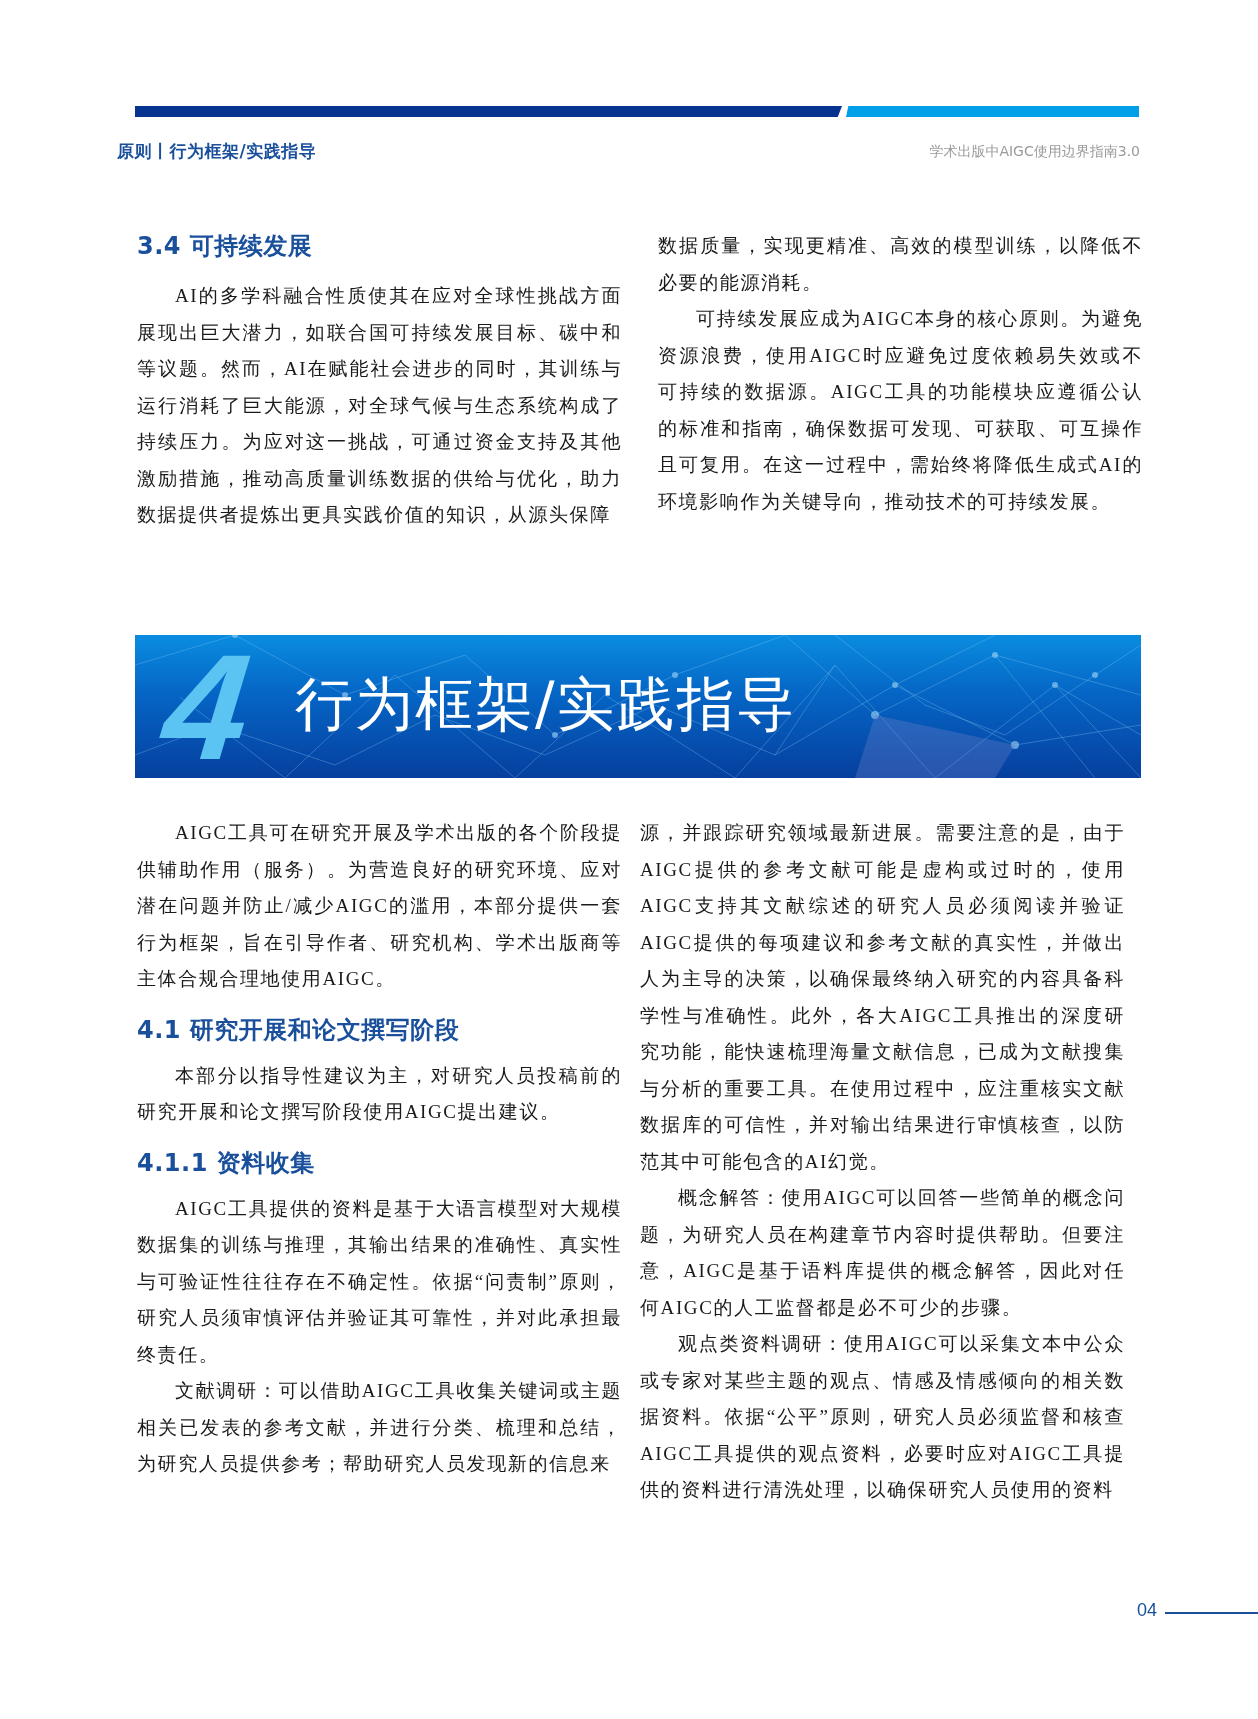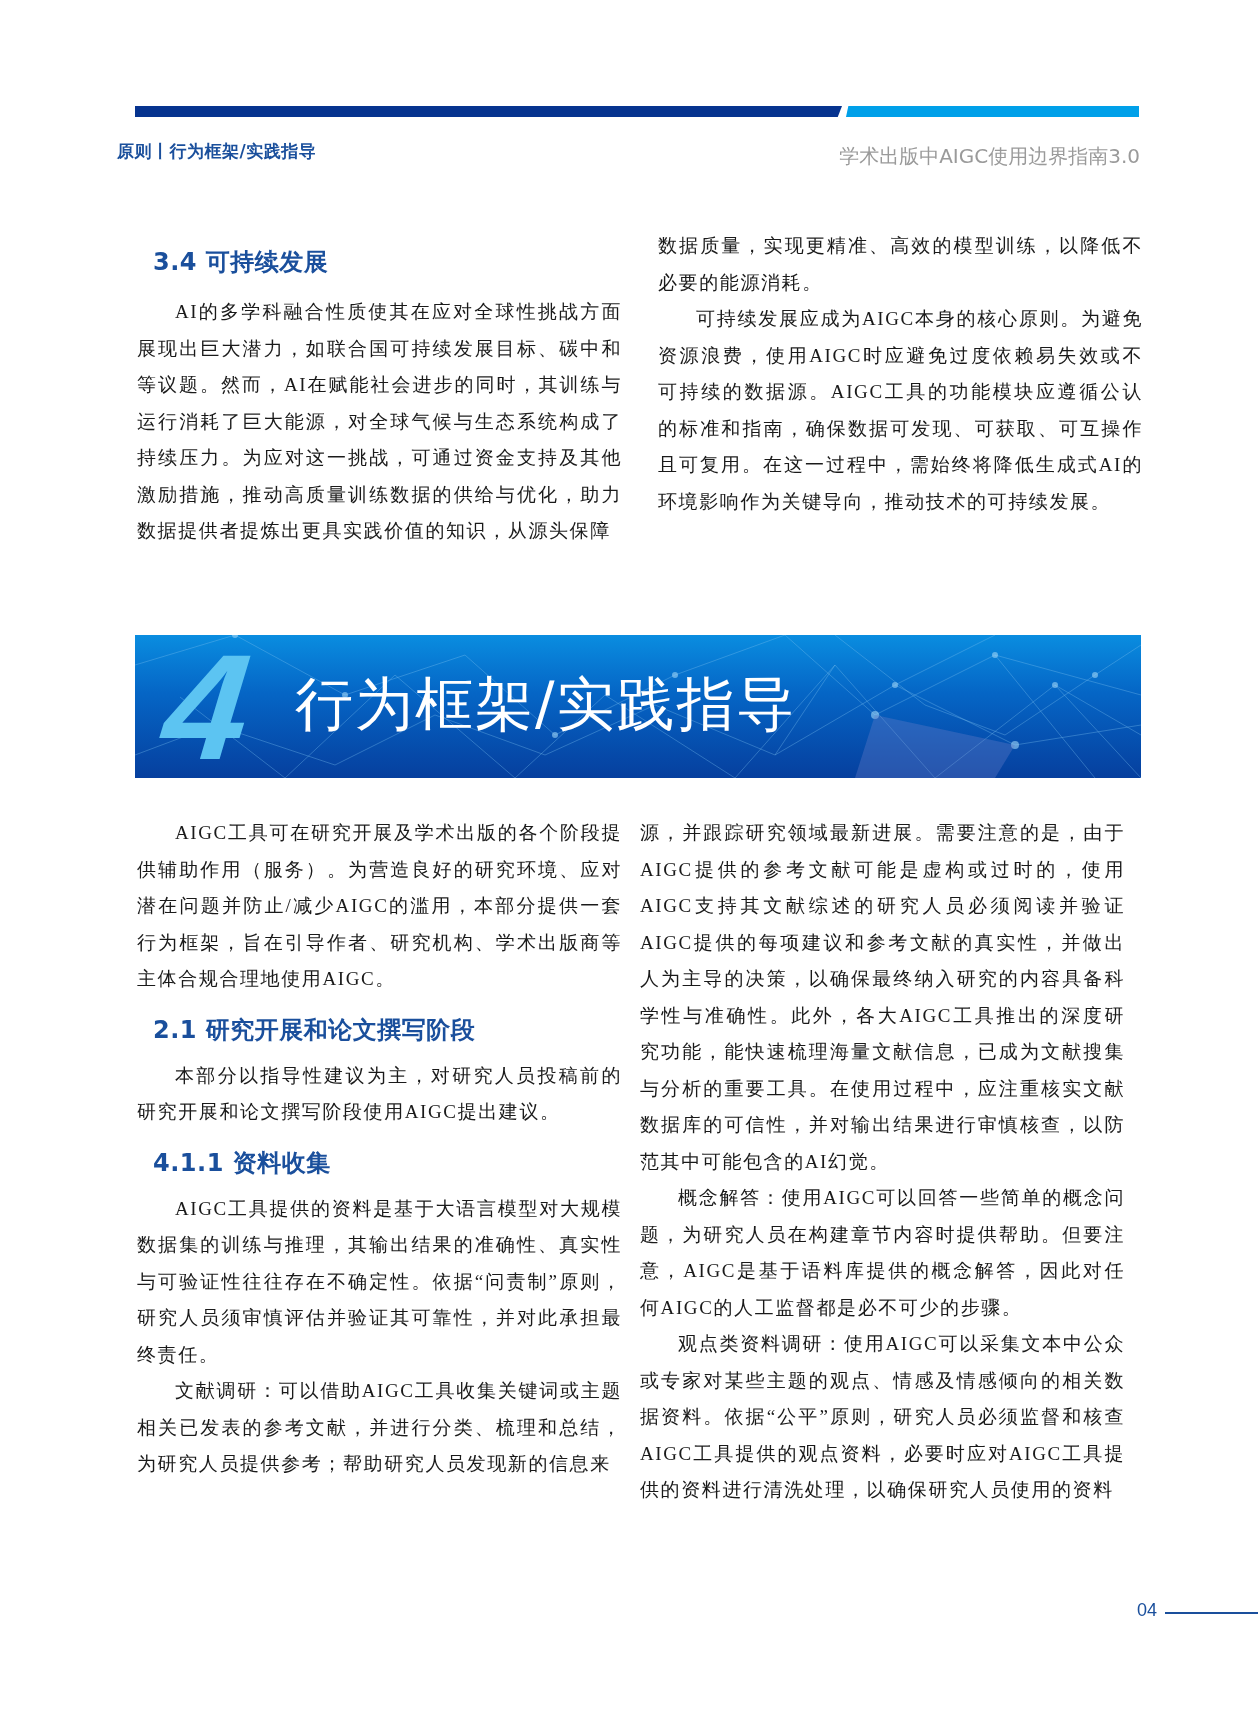--- a/index.html
+++ b/index.html
@@ -3,25 +3,25 @@
 <meta charset="utf-8">
 <style>
   html, body { margin:0; padding:0; background:#ffffff; }
   body { width:1258px; height:1719px; position:relative; overflow:hidden;
          font-family:"DejaVu Sans","Liberation Sans",sans-serif; color:#1a1a1a; }
   .topbar-dark { position:absolute; left:135px; top:106px; width:707px; height:11px; background:#06338f;
                  clip-path:polygon(0 0,100% 0,99.4% 100%,0 100%); }
   .topbar-light { position:absolute; left:846px; top:106px; width:293px; height:11px; background:#00a0e9;
                   clip-path:polygon(0.8% 0,100% 0,100% 100%,0 100%); }
   .run-left { position:absolute; left:117px; top:140px; font-size:17px; font-weight:bold; color:#1a4f9c; letter-spacing:0.5px; }
-  .run-right { position:absolute; right:118px; top:143px; font-size:20px; color:#9a9a9a; }
+  .run-right { position:absolute; right:118px; top:143px; font-size:14px; color:#9a9a9a; }
   .col { position:absolute; width:485px; font-size:19px; line-height:36.5px; letter-spacing:1.6px; text-align:justify; }
   .col p { margin:0;font-family:Liberation Serif, serif; }
   .indent { text-indent:2em; }
-  .h2 { font-size:24px; font-weight:bold; color:#1a4f9c; margin:16px; line-height:36px; letter-spacing:0.5px; }
+  .h2 { font-size:24px; font-weight:bold; color:#1a4f9c; margin:0; line-height:36px; letter-spacing:0.5px; }
   .banner { position:absolute; left:135px; top:635px; width:1006px; height:143px; overflow:hidden;
             background:linear-gradient(180deg,#0a8de0 0%,#0566c6 40%,#063f9e 100%); }
   .banner svg.net { position:absolute; left:0; top:0; }
   .banner .num { position:absolute; left:30px; top:-8px; font-size:150px; font-weight:bold; font-style:italic;
                  color:#5cc4f2; font-family:"Liberation Sans",sans-serif; line-height:160px; transform:skewX(-6deg); }
   .banner .title { position:absolute; left:160px; top:34px; font-size:58px; font-weight:normal; color:#ffffff; letter-spacing:2px; line-height:70px; }
   .page-num { position:absolute; left:1137px; top:1600px; font-size:18px; color:#1a4f9c; font-family:"Liberation Sans",sans-serif; }
   .page-line { position:absolute; left:1165px; top:1612px; width:93px; height:2px; background:#1a4f9c; }
 </style>
 </head>
@@ -64,21 +64,21 @@
       <circle cx="960" cy="40" r="3"></circle>
     </g>
     <polygon points="740,80 880,110 860,143 720,143" fill="#6a7ec8" fill-opacity="0.35"></polygon>
   </svg>
   <div class="num">4</div>
   <div class="title">行为框架/实践指导</div>
 </div>
 
 <div class="col" style="left:137px; top:815px;">
   <p class="indent">AIGC工具可在研究开展及学术出版的各个阶段提供辅助作用（服务）。为营造良好的研究环境、应对潜在问题并防止/减少AIGC的滥用，本部分提供一套行为框架，旨在引导作者、研究机构、学术出版商等主体合规合理地使用AIGC。</p>
-  <h2 class="h2" style="margin-top:14px; margin-bottom:10px;">2.1 研究开展和论文撰写阶段</h2>
+  <h2 class="h2" style="margin-top:14px; margin-bottom:10px;">4.1 研究开展和论文撰写阶段</h2>
   <p class="indent">本部分以指导性建议为主，对研究人员投稿前的研究开展和论文撰写阶段使用AIGC提出建议。</p>
   <h2 class="h2" style="margin-top:14px; margin-bottom:10px;">4.1.1 资料收集</h2>
   <p class="indent">AIGC工具提供的资料是基于大语言模型对大规模数据集的训练与推理，其输出结果的准确性、真实性与可验证性往往存在不确定性。依据“问责制”原则，研究人员须审慎评估并验证其可靠性，并对此承担最终责任。</p>
   <p class="indent">文献调研：可以借助AIGC工具收集关键词或主题相关已发表的参考文献，并进行分类、梳理和总结，为研究人员提供参考；帮助研究人员发现新的信息来</p>
 </div>
 
 <div class="col" style="left:640px; top:815px;">
   <p>源，并跟踪研究领域最新进展。需要注意的是，由于AIGC提供的参考文献可能是虚构或过时的，使用AIGC支持其文献综述的研究人员必须阅读并验证AIGC提供的每项建议和参考文献的真实性，并做出人为主导的决策，以确保最终纳入研究的内容具备科学性与准确性。此外，各大AIGC工具推出的深度研究功能，能快速梳理海量文献信息，已成为文献搜集与分析的重要工具。在使用过程中，应注重核实文献数据库的可信性，并对输出结果进行审慎核查，以防范其中可能包含的AI幻觉。</p>
   <p class="indent">概念解答：使用AIGC可以回答一些简单的概念问题，为研究人员在构建章节内容时提供帮助。但要注意，AIGC是基于语料库提供的概念解答，因此对任何AIGC的人工监督都是必不可少的步骤。</p>
   <p class="indent">观点类资料调研：使用AIGC可以采集文本中公众或专家对某些主题的观点、情感及情感倾向的相关数据资料。依据“公平”原则，研究人员必须监督和核查AIGC工具提供的观点资料，必要时应对AIGC工具提供的资料进行清洗处理，以确保研究人员使用的资料</p>

